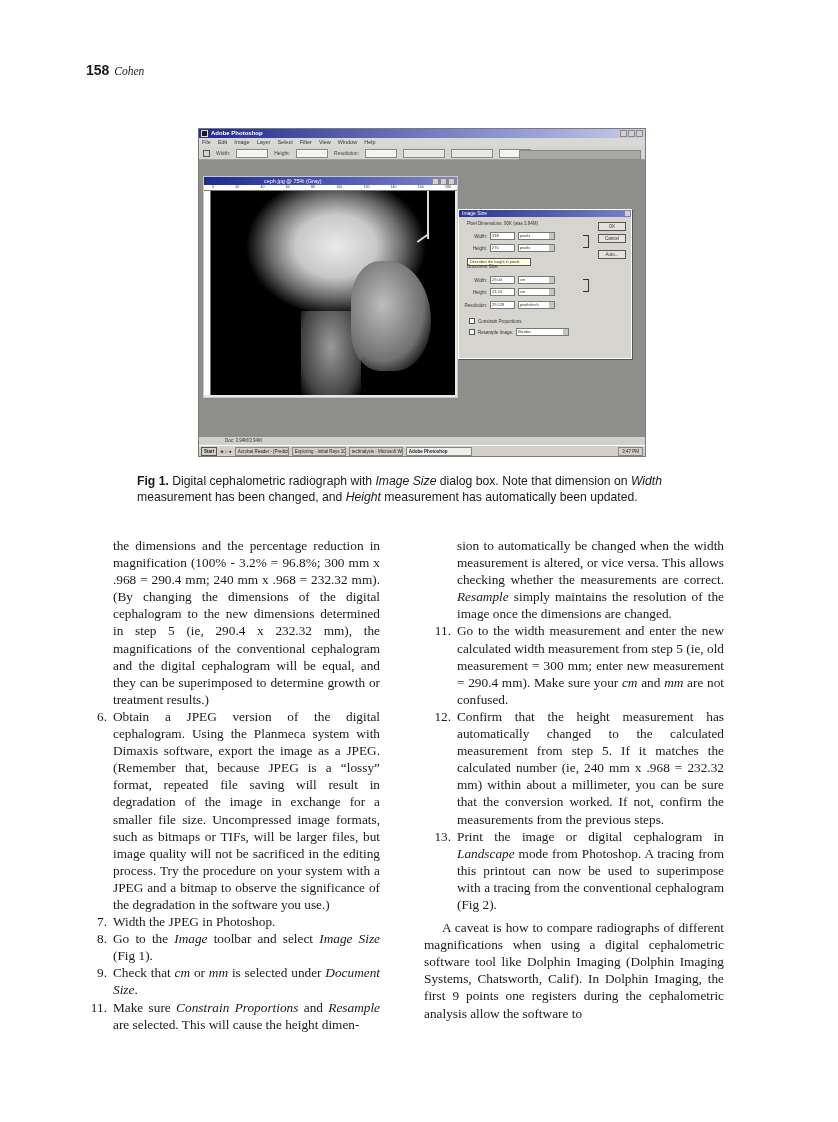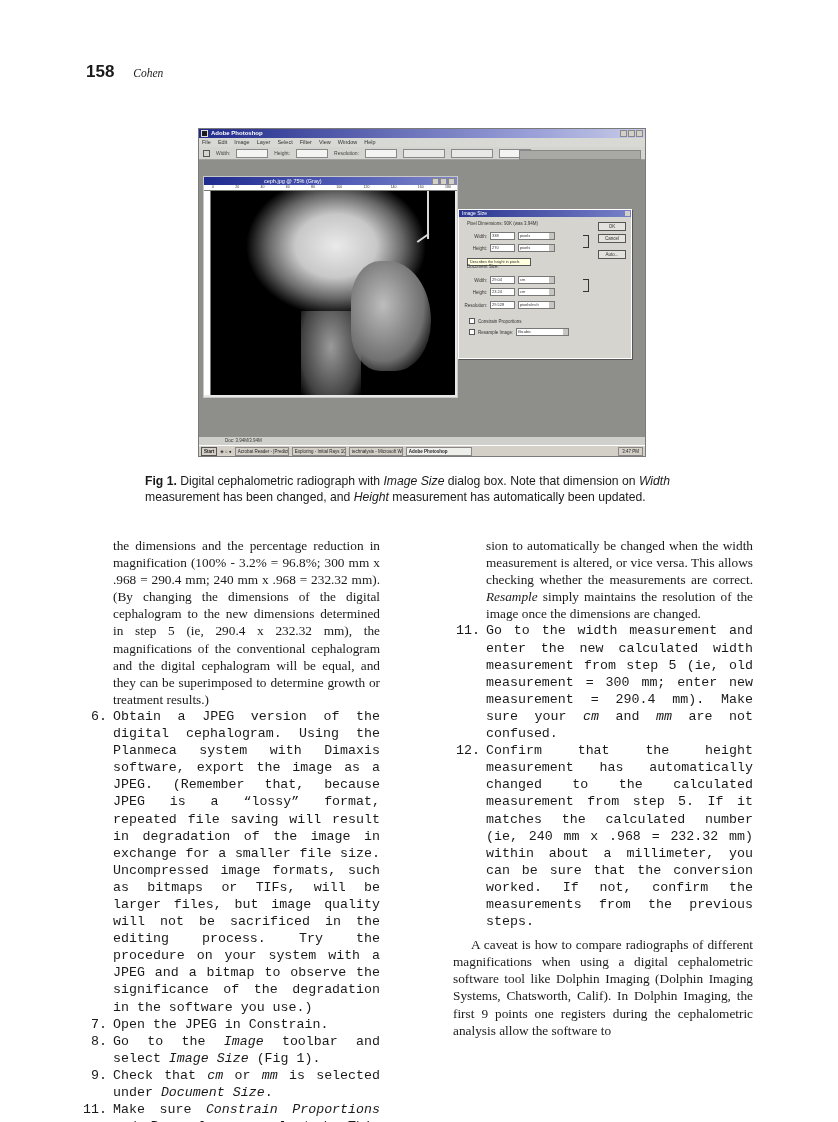--- a/index.html
+++ b/index.html
@@ -1,19 +1,19 @@
 <!DOCTYPE html>
 <html><head>
 <meta charset="utf-8">
 <style>
   html, body { margin: 0; padding: 0; background: #ffffff; }
   body { width: 838px; height: 1122px; position: relative; overflow: hidden; font-family: "Liberation Serif", serif; color: #1a1a1a; }
 
   .hdr-left { position: absolute; left: 86px; top: 62px; font-size: 11.5px; }
-  .hdr-left .pg { font-family: "Liberation Sans", sans-serif; font-weight: bold; font-size: 17px; margin-right: 16px; }
+  .hdr-left .pg { font-family: "Liberation Sans", sans-serif; font-weight: bold; font-size: 14px; margin-right: 2px; }
   .hdr-left .auth { font-style: italic; text-align: center; }
   .hdr-right { position: absolute; right: 84px; top: 62px; text-align: right; font-style: italic; font-size: 11.5px; line-height: 14px; }
 
   
   .fig { position: absolute; left: 198px; top: 128px; width: 446px; height: 327px; background: #8e8e8a; overflow: hidden; border: 1px solid #7a7a78; }
   .ps-title { height: 9px; background: linear-gradient(90deg,#202a8a,#9aa0d8 75%,#c8cce8); color: #fff; font-family: "Liberation Sans", sans-serif; font-size: 6px; font-weight: bold; line-height: 9px; padding-left: 12px; position: relative; }
   .ps-title .appicon { position: absolute; left: 2px; top: 1px; width: 7px; height: 7px; background: #1c1c1c; border: 1px solid #ddd; box-sizing: border-box; }
   .winbtns { position: absolute; right: 2px; top: 1px; display: flex; gap: 1px; }
   .winbtns span { width: 7px; height: 7px; background: #d4d0c8; border: 1px solid #888; box-sizing: border-box; }
   .ps-menu { height: 9px; background: #d8d8d4; font-family: "Liberation Sans", sans-serif; font-size: 5.5px; line-height: 9px; padding-left: 3px; color: #333; display: flex; gap: 7px; }
@@ -47,30 +47,30 @@
   .dlg .bracket { position: absolute; width: 5px; border: 1px solid #333; border-left: none; }
 
   .ps-status { position: absolute; left: 0; right: 0; top: 308px; height: 8px; background: #cfcfcb; font-family: "Liberation Sans", sans-serif; font-size: 4.5px; line-height: 8px; padding-left: 26px; color: #333; }
   .taskbar { position: absolute; left: 0; right: 0; bottom: 0; height: 10px; background: #d4d0c8; border-top: 1px solid #fff; display: flex; align-items: center; gap: 3px; font-family: "Liberation Sans", sans-serif; font-size: 4.5px; color: #222; padding-left: 2px; }
   .taskbar .start { font-weight: bold; border: 1px solid #555; padding: 0 2px; height: 7px; line-height: 7px; }
   .taskbar .task { border: 1px solid #888; height: 7px; line-height: 7px; padding: 0 2px; width: 48px; overflow: hidden; white-space: nowrap; }
   .taskbar .task.active { background: #eeeeea; font-weight: bold; width: 60px; }
   .taskbar .tray { margin-left: auto; border: 1px solid #888; height: 7px; line-height: 7px; padding: 0 3px; margin-right: 2px; }
 
   
-  .caption { position: absolute; left: 137px; top: 474px; width: 580px; font-family: "Liberation Sans", sans-serif; font-size: 12.2px; line-height: 15.5px; color: #1a1a1a; margin-left: 8px; }
+  .caption { position: absolute; left: 137px; top: 474px; width: 580px; font-family: "Liberation Sans", sans-serif; font-size: 12.2px; line-height: 15.5px; color: #1a1a1a; }
   .caption .figlbl { font-weight: bold; }
 
   
   .col { position: absolute; top: 537px; width: 300px; font-size: 13.3px; line-height: 17.1px; text-align: justify; }
   .col.left { left: 80px; }
-  .col.right { left: 453px; }
+  .col.right { left: 424px; }
   .col p { margin: 0; }
   .indent-block { padding-left: 33px; }
-  .li { position: relative; padding-left: 33px; margin: 0; font-family: Liberation Mono, monospace; }
+  .li { position: relative; padding-left: 33px; margin: 0; }
   .li .num { position: absolute; left: 0; width: 27px; text-align: right; }
   .para-indent { text-indent: 18px; margin-top: 6px !important; }
 </style>
 </head>
 <body>
 
 <div class="hdr-left">
   <span class="pg">158</span>
   <span class="auth">Cohen</span>
 </div>
@@ -211,21 +211,21 @@
   <span class="figlbl">Fig 1.</span>
   <span>Digital cephalometric radiograph with </span><i>Image Size</i><span> dialog box. Note that dimension on </span><i>Width</i><span> measurement has been changed, and </span><i>Height</i><span> measurement has automatically been updated.</span>
 </div>
 
 <div class="col left">
   <p class="indent-block">the dimensions and the percentage reduction in magnification (100% - 3.2% = 96.8%; 300 mm x .968 = 290.4 mm; 240 mm x .968 = 232.32 mm). (By changing the dimensions of the digital cephalogram to the new dimensions determined in step 5 (ie, 290.4 x 232.32 mm), the magnifications of the conventional cephalogram and the digital cephalogram will be equal, and they can be superimposed to determine growth or treatment results.)</p>
   <p class="li">
     <span class="num">6.</span><span>Obtain a JPEG version of the digital cephalogram. Using the Planmeca system with Dimaxis software, export the image as a JPEG. (Remember that, because JPEG is a “lossy” format, repeated file saving will result in degradation of the image in exchange for a smaller file size. Uncompressed image formats, such as bitmaps or TIFs, will be larger files, but image quality will not be sacrificed in the editing process. Try the procedure on your system with a JPEG and a bitmap to observe the significance of the degradation in the software you use.)</span>
   </p>
   <p class="li">
-    <span class="num">7.</span><span>Open the JPEG in Constrain.</span>
+    <span class="num">7.</span><span>Width the JPEG in Photoshop.</span>
   </p>
   <p class="li">
     <span class="num">8.</span><span>Go to the </span><i>Image</i><span> toolbar and select </span><i>Image Size</i><span> (Fig 1).</span>
   </p>
   <p class="li">
     <span class="num">9.</span><span>Check that </span><i>cm</i><span> or </span><i>mm</i><span> is selected under </span><i>Document Size</i><span>.</span>
   </p>
   <p class="li">
     <span class="num">11.</span><span>Make sure </span><i>Constrain Proportions</i><span> and </span><i>Resample</i><span> are selected. This will cause the height dimen-</span>
   </p>
@@ -234,14 +234,17 @@
 <div class="col right">
   <p class="indent-block">
     <span>sion to automatically be changed when the width measurement is altered, or vice versa. This allows checking whether the measurements are correct. </span><i>Resample</i><span> simply maintains the resolution of the image once the dimensions are changed.</span>
   </p>
   <p class="li">
     <span class="num">11.</span><span>Go to the width measurement and enter the new calculated width measurement from step 5 (ie, old measurement = 300 mm; enter new measurement = 290.4 mm). Make sure your </span><i>cm</i><span> and </span><i>mm</i><span> are not confused.</span>
   </p>
   <p class="li">
     <span class="num">12.</span><span>Confirm that the height measurement has automatically changed to the calculated measurement from step 5. If it matches the calculated number (ie, 240 mm x .968 = 232.32 mm) within about a millimeter, you can be sure that the conversion worked. If not, confirm the measurements from the previous steps.</span>
   </p>
+  <p class="li">
+    <span class="num">13.</span><span>Print the image or digital cephalogram in </span><i>Landscape</i><span> mode from Photoshop. A tracing from this printout can now be used to superimpose with a tracing from the conventional cephalogram (Fig 2).</span>
+  </p>
   <p class="para-indent">A caveat is how to compare radiographs of different magnifications when using a digital cephalometric software tool like Dolphin Imaging (Dolphin Imaging Systems, Chatsworth, Calif). In Dolphin Imaging, the first 9 points one registers during the cephalometric analysis allow the software to</p>
 </div>
 
 </body></html>

